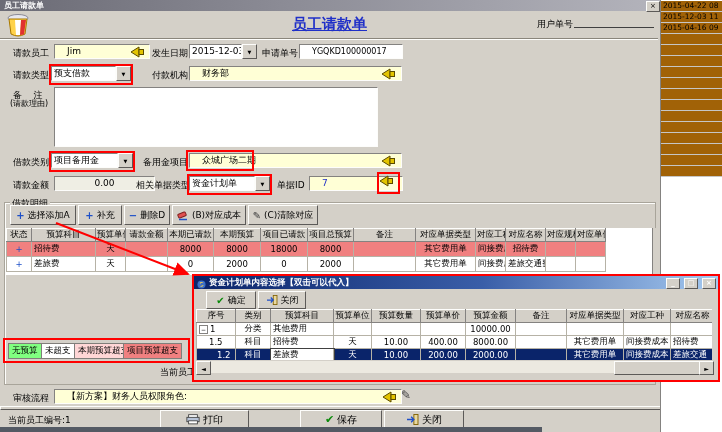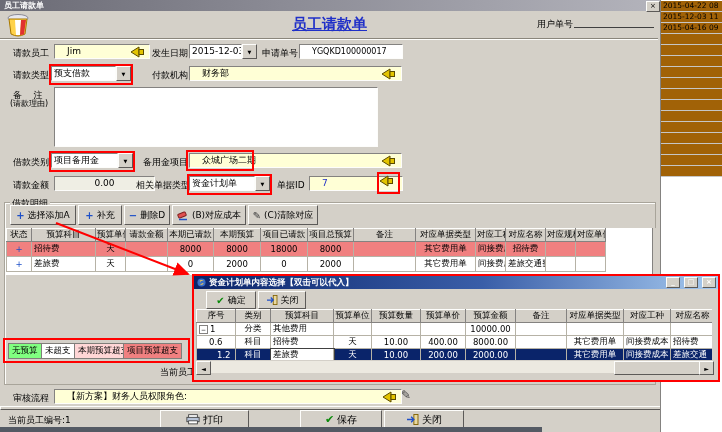--- a/index.html
+++ b/index.html
@@ -22,21 +22,21 @@
   .grid th{background:#d4d0c8;border-color:#fdfdfb #848280 #848280 #fdfdfb;text-align:center;padding:0 1px}
   .grid{background:#fff}
   .num{text-align:center}.ctr{text-align:center}
   .row-pink{background:#f08080}
   .plus{color:#1e50c8;font-weight:bold;font-size:10px;text-align:center}
   .titlebar{background:linear-gradient(90deg,#6b6b75,#8d8d97 45%,#b4b4bc);color:#fff;font-weight:bold;
     font-size:8px;line-height:11px;padding-left:4px}
   .winbtn{width:12px;height:9px;font-size:7px;line-height:7px;display:flex;align-items:center;justify-content:center}
   .groove{border-top:1px solid #8a867c;border-bottom:1px solid #fdfdfb}
   .ptitle{background:linear-gradient(90deg,#0a246a,#3a5ea8 55%,#a6caf0);color:#fff;font-weight:bold;font-size:8.5px;
-    display:flex;align-items:center;gap:3px;padding-left:3px}
+    display:flex;align-items:flex-end;gap:3px;padding-left:3px}
   .pgrid td{height:10px}
   .sel{background:#0a246a;color:#fff}
   .celledit{background:#fff !important;color:#000 !important;outline:1px solid #404040}
   .rp-row{height:10px;border-bottom:1px solid #c6c6c6;font-size:7.5px;line-height:10px;padding-left:2px;overflow:hidden;white-space:nowrap;background:#a16207}
   .legend-item{border:1px solid #807e7a;padding:1px 3px;font-size:8.5px;white-space:nowrap;display:inline-block}
   .hscroll{background:#ece9e0;display:flex}
   .treebox{display:inline-flex;width:7px;height:7px;border:1px solid #848280;background:#fff;font-size:6px;line-height:5px;align-items:center;justify-content:center;margin-right:2px;vertical-align:middle}
 </style>
 </head>
 <body>
@@ -359,21 +359,21 @@
           <td></td>
           <td class="num"></td>
           <td class="num"></td>
           <td class="num">10000.00</td>
           <td></td>
           <td></td>
           <td></td>
           <td></td>
         </tr>
         <tr>
-          <td style="padding-left:12px">0.6</td>
+          <td style="padding-left:12px">1.5</td>
           <td class="ctr">科目</td>
           <td>招待费</td>
           <td class="ctr">天</td>
           <td class="num">10.00</td>
           <td class="num">400.00</td>
           <td class="num">8000.00</td>
           <td></td>
           <td class="ctr">其它费用单</td>
           <td>间接费成本</td>
           <td>招待费</td>

